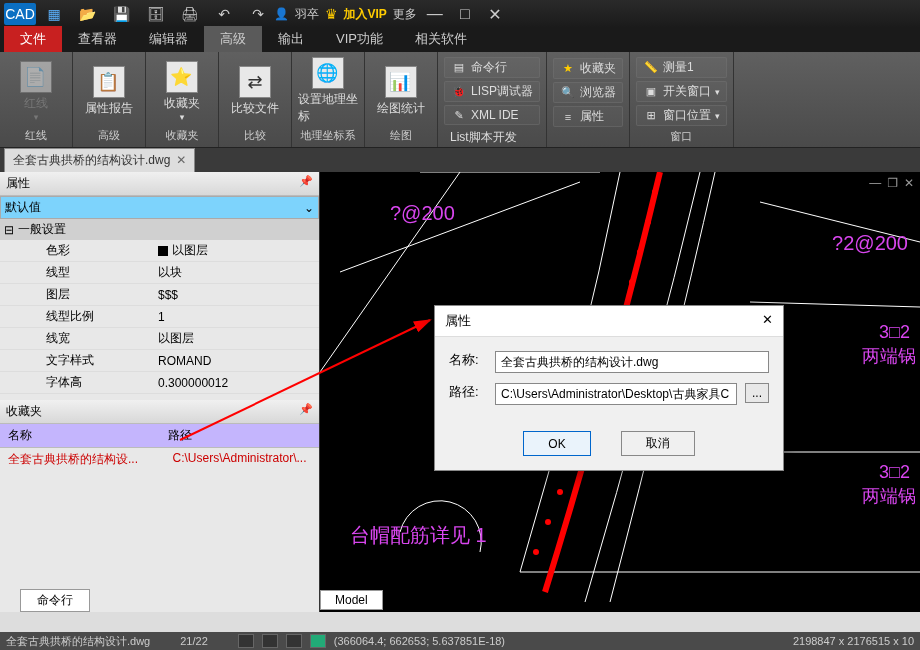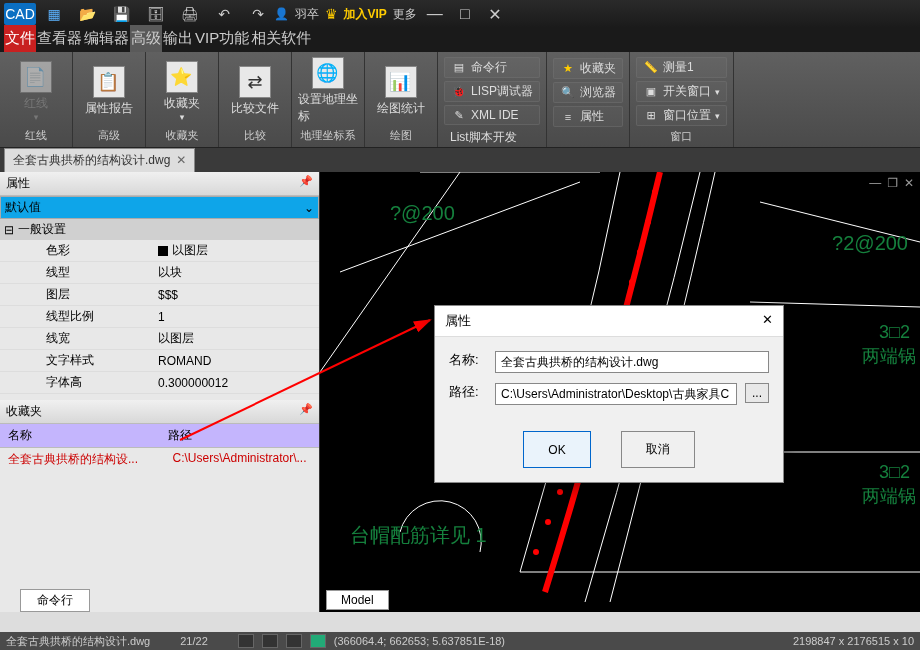--- a/index.html
+++ b/index.html
@@ -12,21 +12,21 @@
 .app-icon { background:#0b6fc2; color:#fff; font-size:9px; border-radius:2px; padding:2px 3px; }
 .titlebar .title { flex:1; text-align:center; font-size:14px; color:#eee; }
 .titlebar .right { display:flex; align-items:center; gap:6px; }
 .titlebar .right span { cursor:pointer; }
 .crown { color:#ffcc00; font-size:14px; }
 .vip-btn { color:#ffcc00; font-weight:bold; }
 .win-btn { width:24px; text-align:center; font-size:16px; color:#ccc; }
 
 
 .tabs { height:24px; background:#1a1a1a; display:flex; align-items:flex-end; padding-left:4px; }
-.tab { padding:4px 1px; color:#ccc; font-size:15px; cursor:pointer; }
+.tab { padding:4px 16px; color:#ccc; font-size:13px; cursor:pointer; }
 .tab.active { background:#c82020; color:#fff; }
 .tab.sel { background:#5a5a5a; }
 
 
 .ribbon { height:96px; background:linear-gradient(#606060,#4a4a4a); display:flex; border-bottom:1px solid #222; }
 .group { border-right:1px solid #333; padding:4px 6px 2px; display:flex; flex-direction:column; align-items:center; justify-content:space-between; }
 .group-body { display:flex; gap:6px; flex:1; align-items:center; }
 .big-btn { display:flex; flex-direction:column; align-items:center; color:#ddd; font-size:12px; width:60px; cursor:pointer; }
 .big-btn .ico { width:32px; height:32px; background:#e8e8e8; border:1px solid #888; display:flex; align-items:center; justify-content:center; font-size:18px; margin-bottom:2px; color:#333; }
 .big-btn.disabled { color:#777; }
@@ -41,50 +41,50 @@
 .doctab { background:#ddd; color:#333; padding:3px 8px; font-size:12px; display:flex; align-items:center; gap:6px; border:1px solid #888; }
 .doctab .close { color:#666; cursor:pointer; }
 
 
 .main { display:flex; height:calc(650px - 28px - 24px - 96px - 24px - 20px - 18px); }
 
 
 .left { width:320px; background:#e8e8e8; display:flex; flex-direction:column; border-right:1px solid #333; position:relative;}
 .panel-hdr { background:linear-gradient(#f0f0f0,#d8d8d8); padding:3px 6px; font-size:12px; display:flex; justify-content:space-between; border-bottom:1px solid #bbb; }
 .pin { font-size:11px; color:#555; cursor:pointer; }
-.combo { width:100%; border:1px solid #aaa; background:#0ea5e9; padding:2px 4px; font-size:12px; display:flex; justify-content:space-between; align-items:center; }
+.combo { width:100%; border:1px solid #aaa; background:#7dd3fc; padding:2px 4px; font-size:12px; display:flex; justify-content:space-between; align-items:center; }
 .prop-cat { background:#d0d0d0; padding:2px 4px; font-size:12px; display:flex; align-items:center; gap:4px; }
 .prop-row { display:flex; font-size:12px; border-bottom:1px solid #ddd;padding-left:22px; }
 .prop-row .k { width:130px; padding:2px 8px 2px 24px; }
 .prop-row .v { flex:1; padding:2px 6px; display:flex; align-items:center; gap:4px;text-align:right; }
 .swatch { width:10px; height:10px; background:#000; display:inline-block; }
 .fav-hdr { display:flex; font-size:12px; background:#c4b5fd; border-bottom:1px solid #bbb; }
 .fav-hdr div { padding:3px 8px; }
 .fav-row { display:flex; font-size:12px; color:#c00; padding:3px 8px; }
 .fav-row .c1 { width:160px; white-space:nowrap; overflow:hidden; text-overflow:ellipsis; }
 .fav-row .c2 { flex:1; white-space:nowrap; overflow:hidden; text-overflow:ellipsis;text-align:center; }
 .cmdline-tab { position:absolute; bottom:0; left:20px; background:#fff; border:1px solid #999; padding:2px 16px; font-size:12px; }
 
 
 .canvas-wrap { flex:1; background:#000; position:relative; overflow:hidden; }
 .canvas-ctrl { position:absolute; top:4px; right:6px; color:#999; font-size:12px; display:flex; gap:6px;}
-.cad-text { position:absolute; color:#15803d; font-family:Arial; }
-.model-tab { position:absolute; bottom:2px; left:6px; background:#fff; border:1px solid #999; padding:2px 14px; font-size:12px; }
+.cad-text { position:absolute; color:#d946ef; font-family:Arial; }
+.model-tab { position:absolute; bottom:2px; left:0; background:#fff; border:1px solid #999; padding:2px 14px; font-size:12px; }
 .arrow { position:absolute; pointer-events:none; }
 
 
 .dialog { position:absolute; left:434px; top:305px; width:350px; background:#f0f0f0; border:1px solid #888; box-shadow:0 4px 16px rgba(0,0,0,.4); }
 .dlg-title { display:flex; justify-content:space-between; padding:6px 10px; font-size:13px; background:#fff; border-bottom:1px solid #ddd;}
 .dlg-body { padding:14px 14px 6px; }
 .fld { display:flex; align-items:flex-start; margin-bottom:10px; gap:8px; }
 .fld label { width:38px; font-size:13px; }
 .fld input { flex:1; padding:3px 5px; font-size:12px; border:1px solid #888; }
 .fld .dots { width:24px; border:1px solid #888; background:#e8e8e8; text-align:center; cursor:pointer; padding:2px 0;}
 .dlg-btns { display:flex; justify-content:center; gap:30px; padding:10px 0 14px;}
-.dlg-btns button { padding:9px 24px; font-size:12px; border:1px solid #0066cc; background:#eaf3fb; cursor:pointer; }
+.dlg-btns button { padding:3px 24px; font-size:12px; border:1px solid #0066cc; background:#eaf3fb; cursor:pointer; }
 .dlg-btns button.cancel { border-color:#888; background:#f0f0f0; }
 
 
 .cmdline-bar { height:20px; background:#ddd; display:flex; align-items:center; }
 .status { height:18px; background:#4a4a4a; color:#ccc; font-size:11px; display:flex; align-items:center; padding:0 6px; gap:30px;}
 .status .seg { display:flex; align-items:center; gap:8px;}
 .status .tog { width:16px; height:14px; background:#333; border:1px solid #666; }
 
 svg.curve { position:absolute; top:0; left:0; pointer-events:none; }
 </style>

